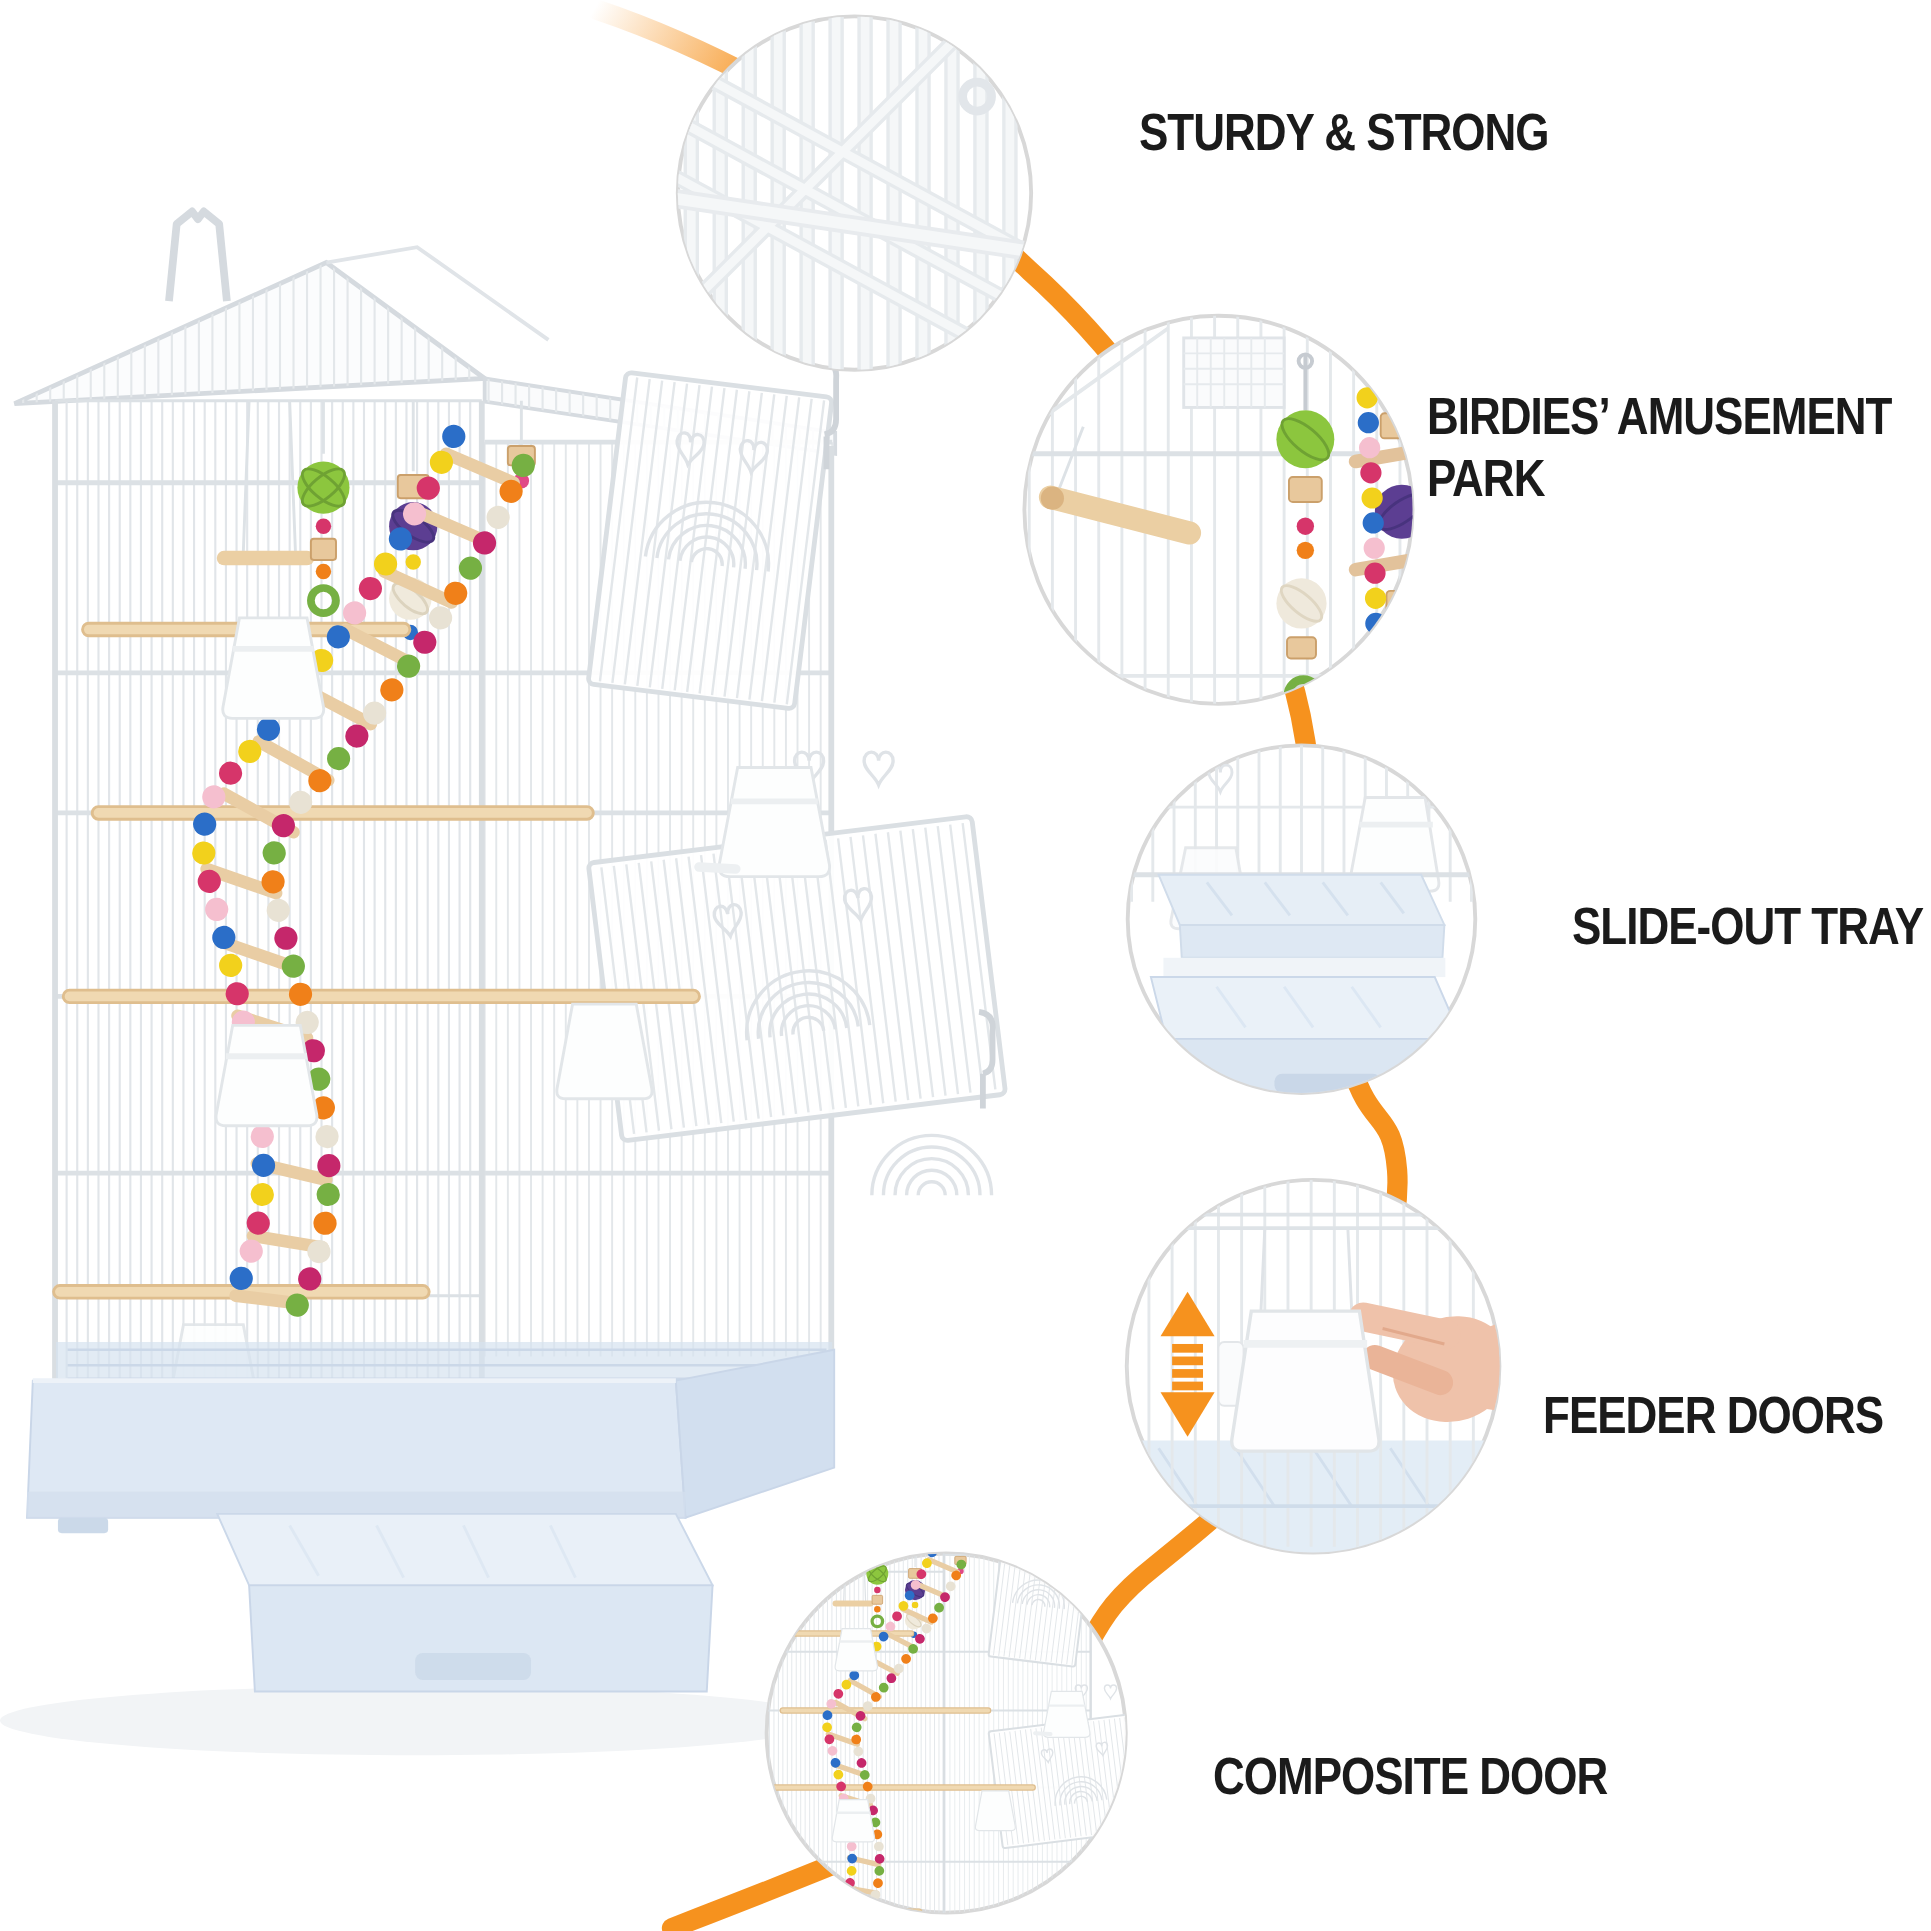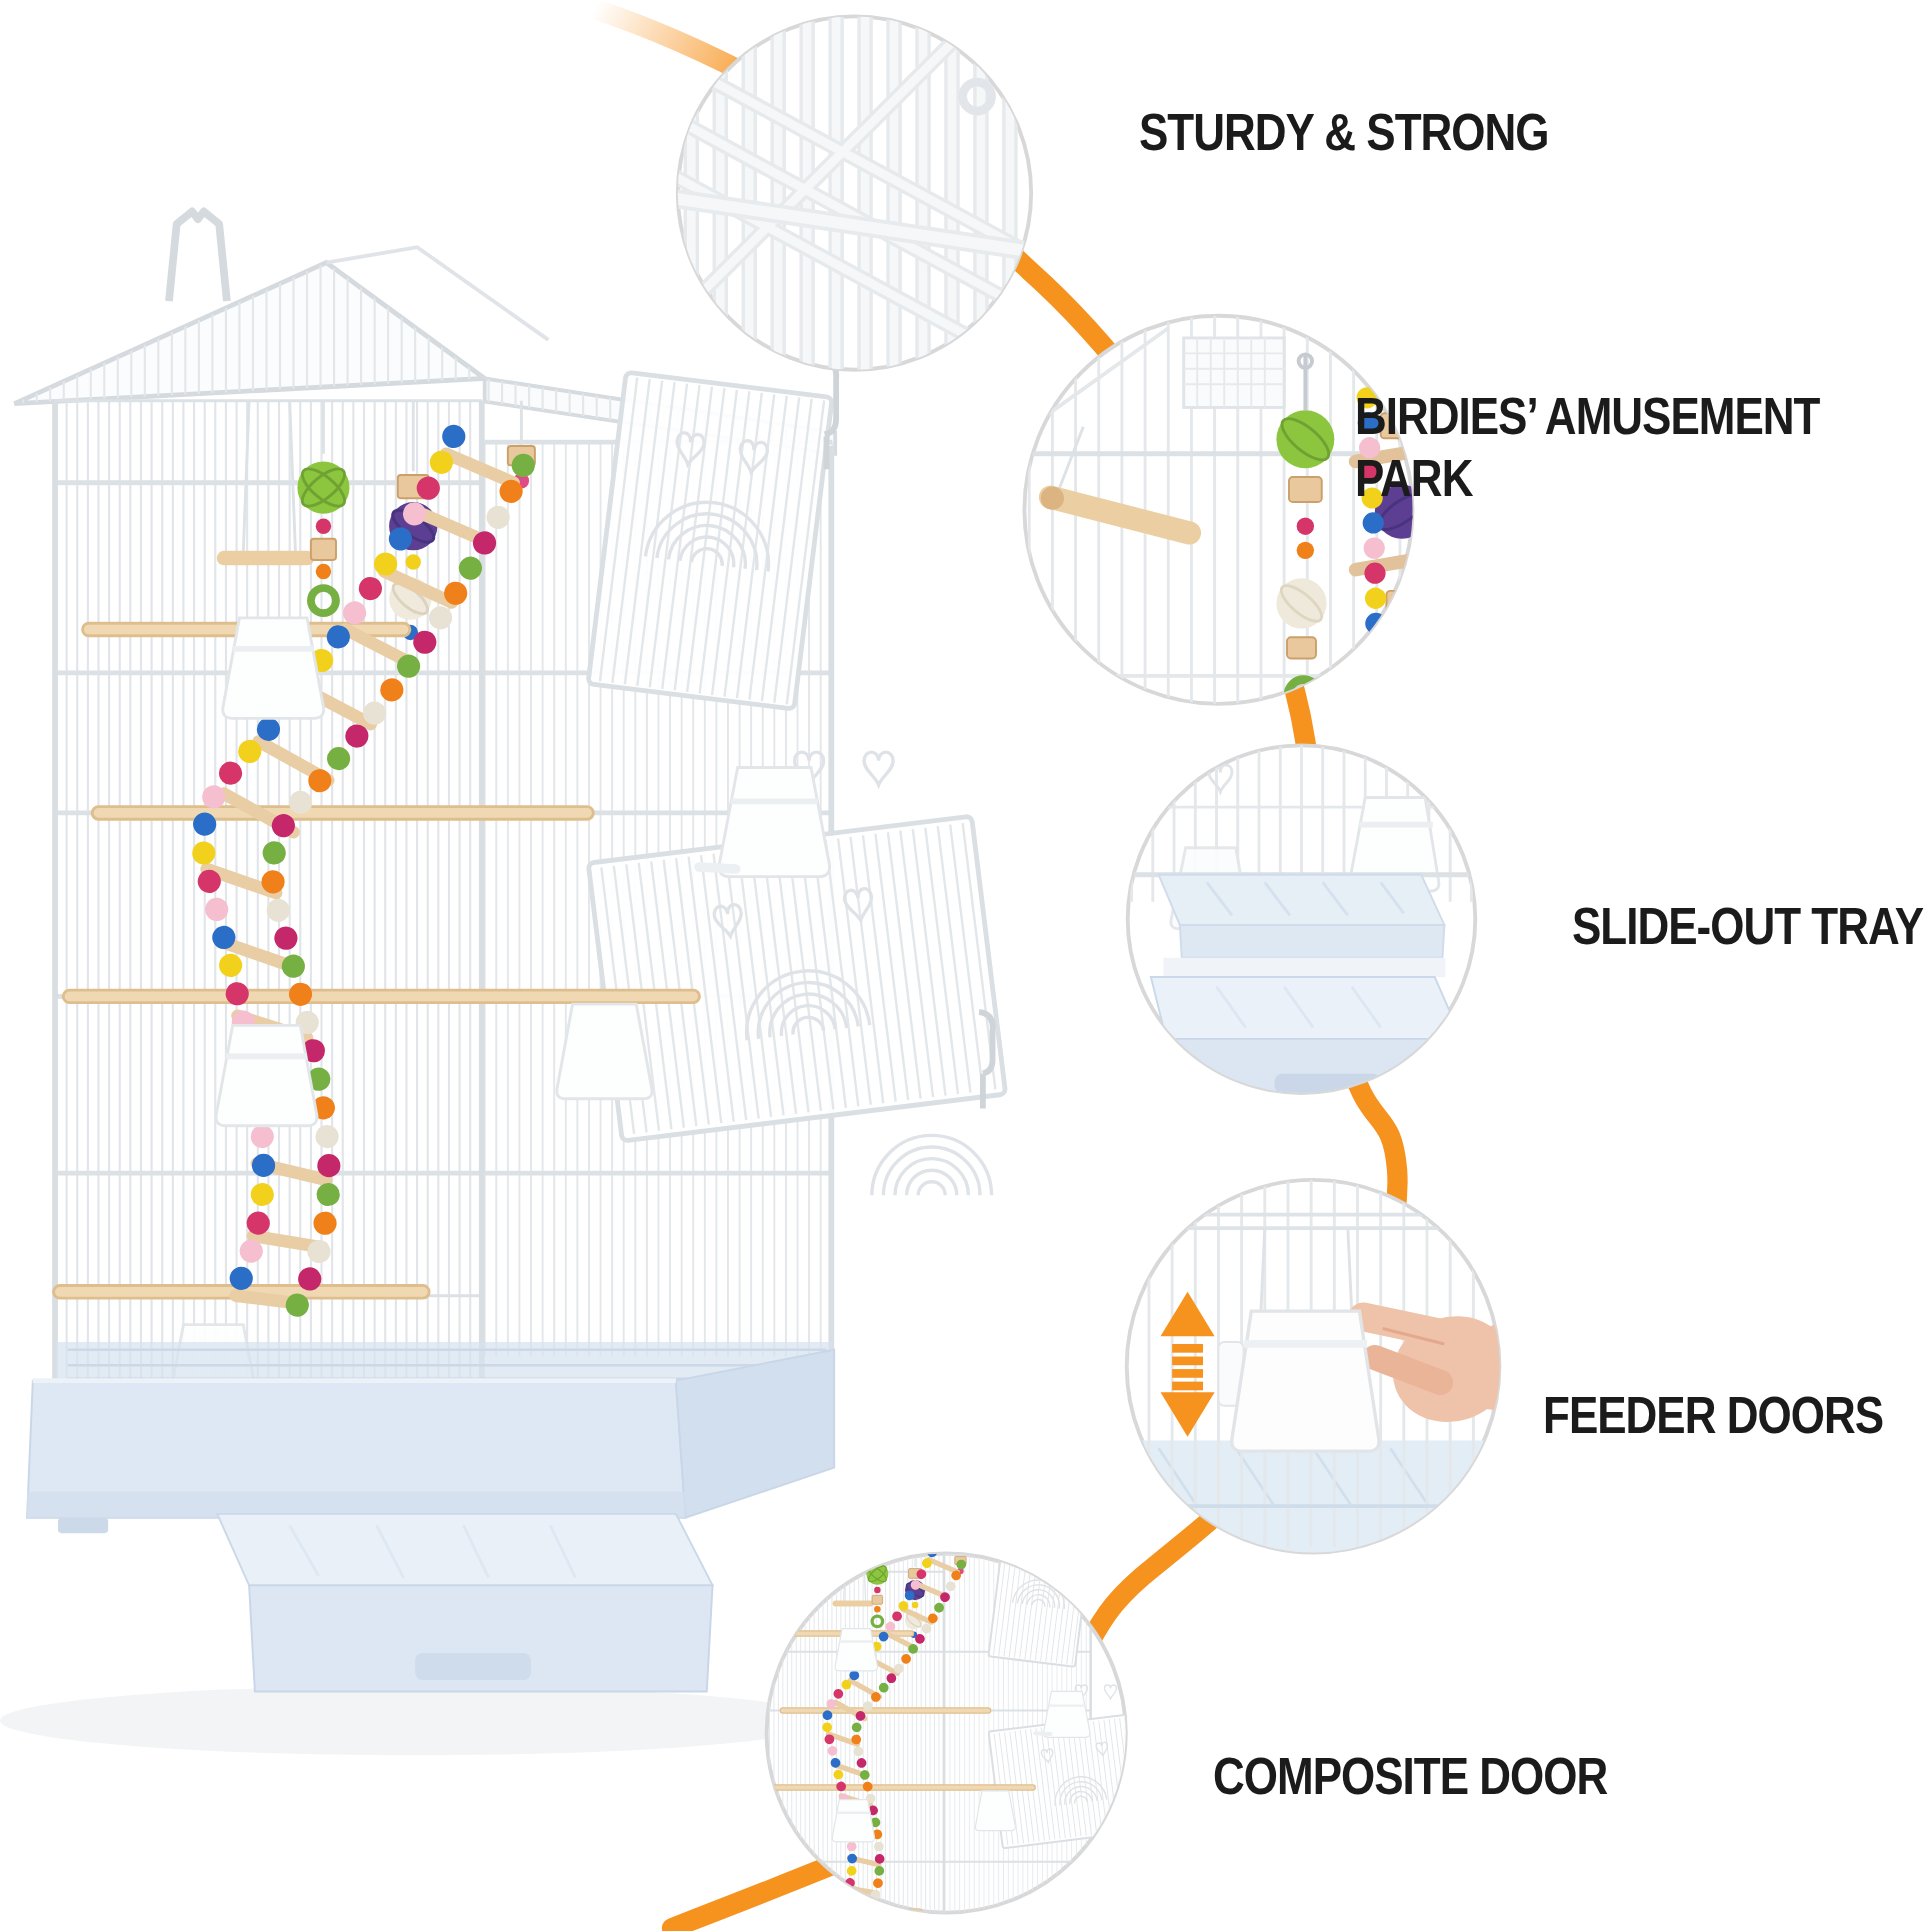--- a/index.html
+++ b/index.html
@@ -285,21 +285,21 @@
 
   <g>
     <circle cx="980" cy="1795" r="186" fill="#FFFFFF" stroke="#D8D8D8" stroke-width="4"></circle>
     <g clip-path="url(#c5clip)">
       <use href="#cage" transform="translate(768,1418) scale(0.42)"></use>
     </g>
   </g>
 </svg>
 
 <div class="label" style="left:1139px;top:100px;">STURDY &amp; STRONG</div>
-<div style="position:absolute;left:1355px;top:384px;">
+<div style="position:absolute;left:1427px;top:384px;">
   <div class="label" style="position:static;">BIRDIES’ AMUSEMENT</div>
   <div class="label" style="position:static;margin-top:7.7px;">PARK</div>
 </div>
 <div class="label" style="left:1572px;top:894px;">SLIDE-OUT TRAY</div>
 <div class="label" style="left:1543px;top:1383px;">FEEDER DOORS</div>
 <div class="label" style="left:1213px;top:1744px;">COMPOSITE DOOR</div>
 </div>
 
 
 </body></html>

